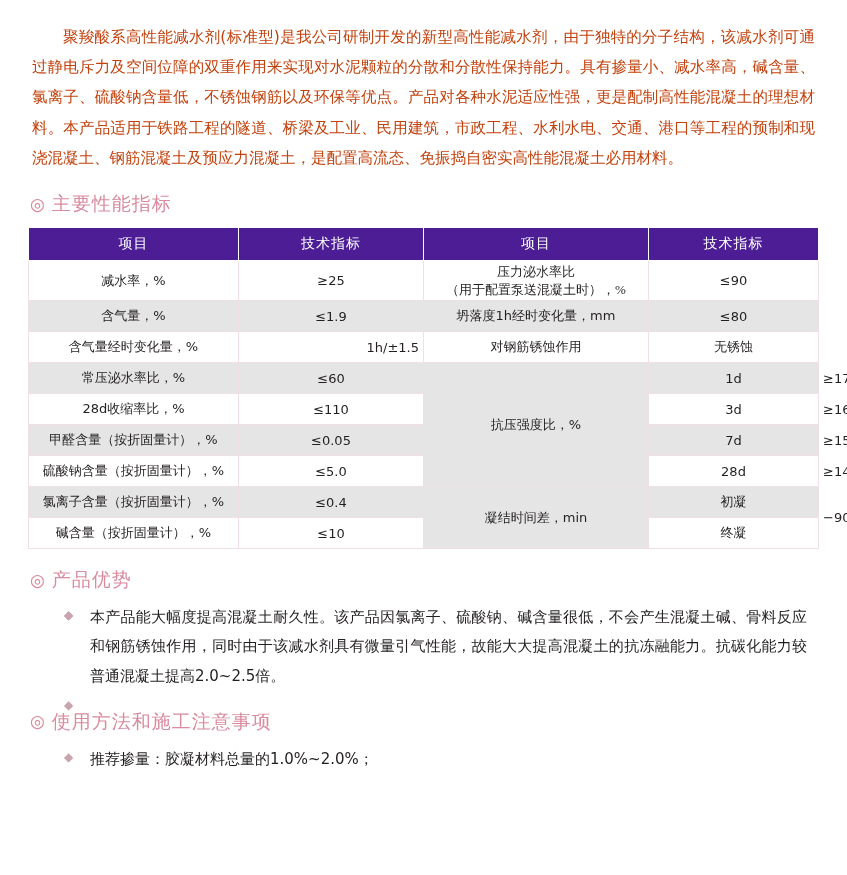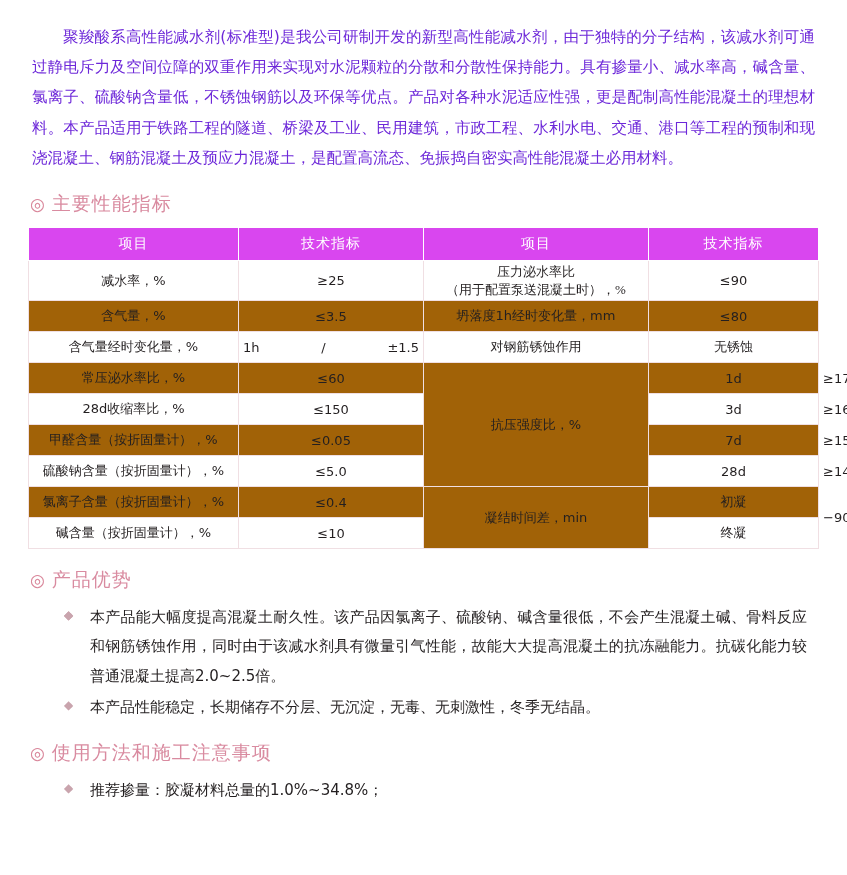--- a/index.html
+++ b/index.html
@@ -17,21 +17,21 @@
   .page {
     width: 847px;
     box-sizing: border-box;
     padding: 22px 26px 18px 26px;
   }
 
   
   .intro {
     font-size: 15.5px;
     line-height: 1.95;
-    color: #6d28d9;
+    color: #c2410c;
     text-align: justify;
     text-justify: inter-ideograph;
     margin: 0 0 10px 0;
     padding: 0 6px 0 6px;
     text-indent: 2em;
   }
 
   
   .section-head {
     display: flex;
@@ -54,46 +54,46 @@
 
   
   table.spec {
     width: 790px;
     margin: 4px auto 6px auto;
     border-collapse: collapse;
     table-layout: fixed;
     font-size: 13px;
   }
   table.spec th {
-    background: #d946ef;
+    background: #4c1d95;
     color: #ffffff;
     font-weight: normal;
     font-size: 14px;
     height: 30px;
     letter-spacing: 1px;
     border: 1px solid #ffffff;
   }
   table.spec td {
     border: 1px solid #f0dfe3;
     height: 26px;
     text-align: center;
     color: #231f20;
     padding: 2px 4px;
     background: #ffffff;
   }
   table.spec tr.alt td {
-    background: #a16207;
+    background: #e5e5e5;
   }
   .col-a { width: 210px; }
   .col-b { width: 185px; }
   .col-c { width: 225px; }
   .col-d { width: 170px; }
   .sub-split {
     display: flex;
-    justify-content: space-between;
+    justify-content: flex-end;
     align-items: center;
   }
   .two-line {
     line-height: 1.35;
     font-family: Liberation Serif, serif;
   }
 
   
   ul.bullets {
     list-style: none;
@@ -156,21 +156,21 @@
         <td>减水率，%</td>
         <td>≥25</td>
         <td class="two-line">
           <div>压力泌水率比</div>
           <div>（用于配置泵送混凝土时），%</div>
         </td>
         <td>≤90</td>
       </tr>
       <tr class="alt">
         <td>含气量，%</td>
-        <td>≤3.5</td>
+        <td>≤1.9</td>
         <td>坍落度1h经时变化量，mm</td>
         <td>≤80</td>
       </tr>
       <tr>
         <td>含气量经时变化量，%</td>
         <td>
           <div class="sub-split">
             <span>1h</span>
             <span>/</span>
             <span>±1.5</span>
@@ -181,21 +181,21 @@
       </tr>
       <tr class="alt">
         <td>常压泌水率比，%</td>
         <td>≤60</td>
         <td rowspan="4">抗压强度比，%</td>
           <td>1d</td>
         <td>≥170</td>
       </tr>
       <tr>
         <td>28d收缩率比，%</td>
-        <td>≤150</td>
+        <td>≤110</td>
 
         <td>3d</td>
         <td>≥160</td>
       </tr>
       <tr class="alt">
         <td>甲醛含量（按折固量计），%</td>
         <td>≤0.05</td>
 
         <td>7d</td>
         <td>≥150</td>
@@ -228,30 +228,29 @@
   <ul class="bullets">
     <li>
       <span class="dia">◆</span>
     </li>
     <li>
       <span class="dia">◆</span>
       <span>本产品能大幅度提高混凝土耐久性。该产品因氯离子、硫酸钠、碱含量很低，不会产生混凝土碱、骨料反应和钢筋锈蚀作用，同时由于该减水剂具有微量引气性能，故能大大提高混凝土的抗冻融能力。抗碳化能力较普通混凝土提高2.0~2.5倍。</span>
     </li>
     <li>
       <span class="dia">◆</span>
-      <span>本产品性能稳定，长期储存不分层、无沉淀，无毒、无刺激性，冬季无结晶。</span>
     </li>
   </ul>
 
   <div class="section-head">
     <span class="ring">◎</span>
     <span class="title">使用方法和施工注意事项</span>
   </div>
   <ul class="bullets">
     <li>
       <span class="dia">◆</span>
       <span class="usage-row">
-        <span class="first">推荐掺量：胶凝材料总量的1.0%~34.8%；</span>
+        <span class="first">推荐掺量：胶凝材料总量的1.0%~2.0%；</span>
       </span>
     </li>
   </ul>
 
 </div>
 
 </body></html>

